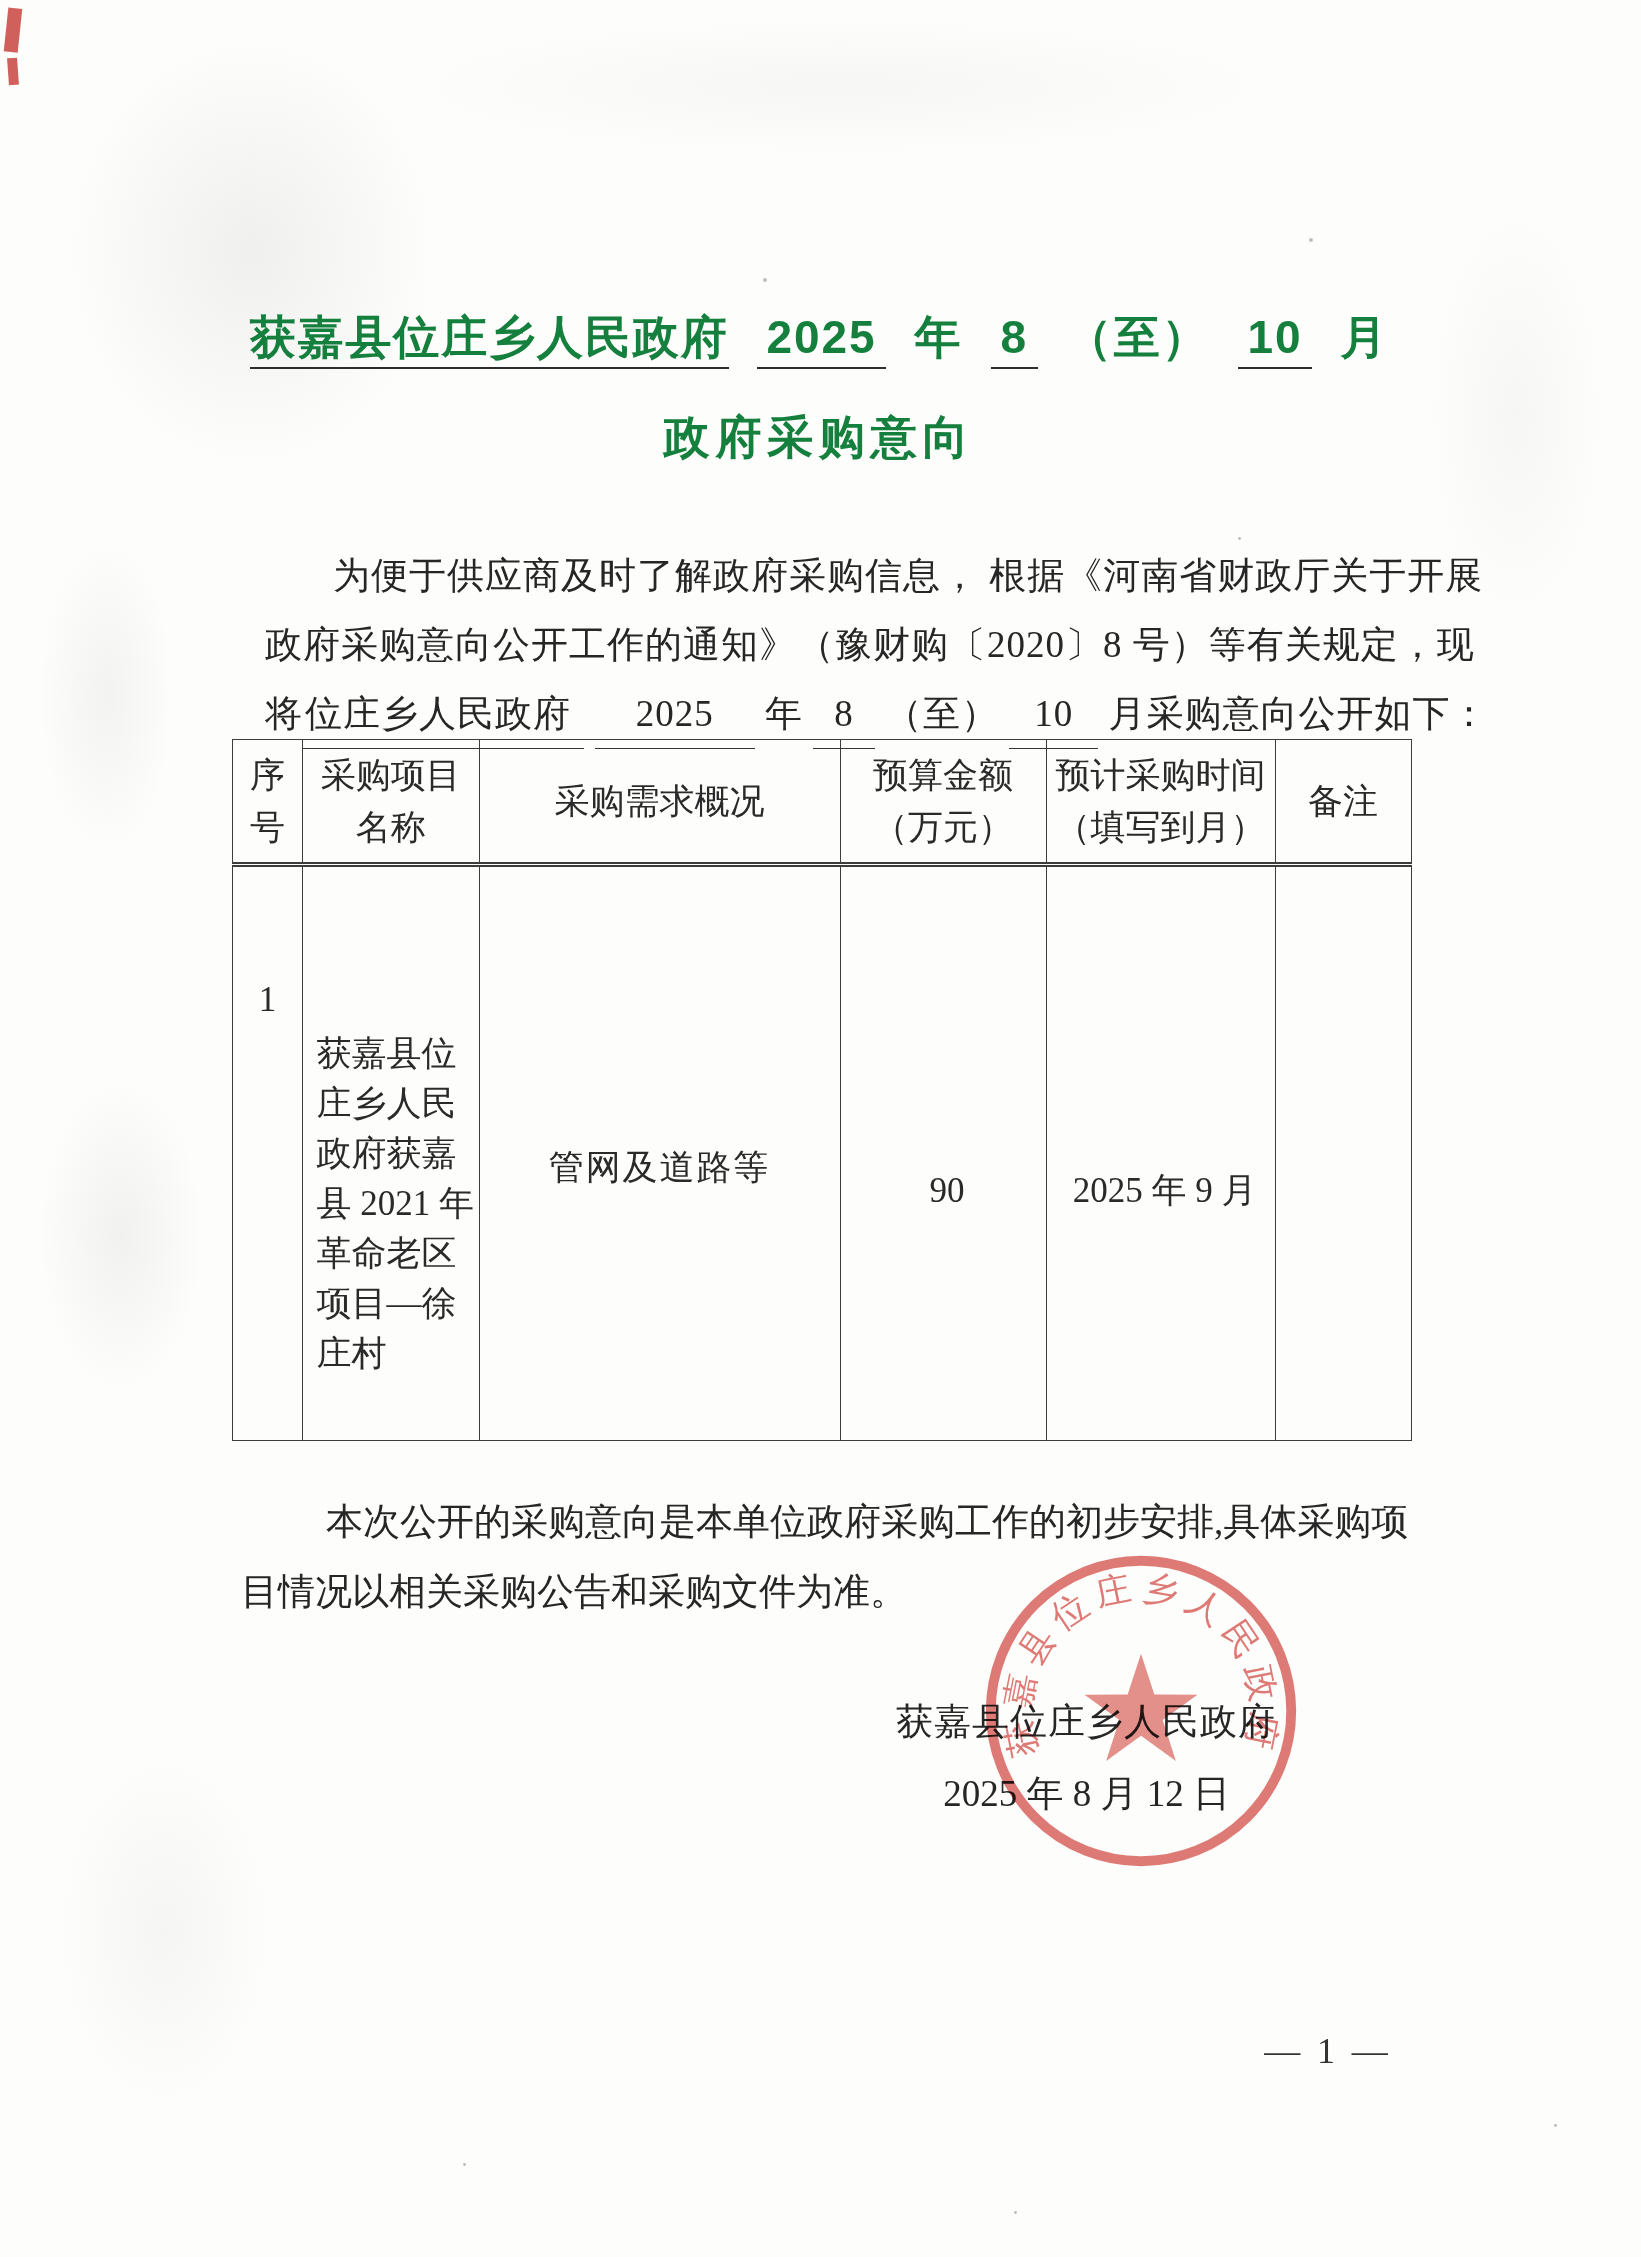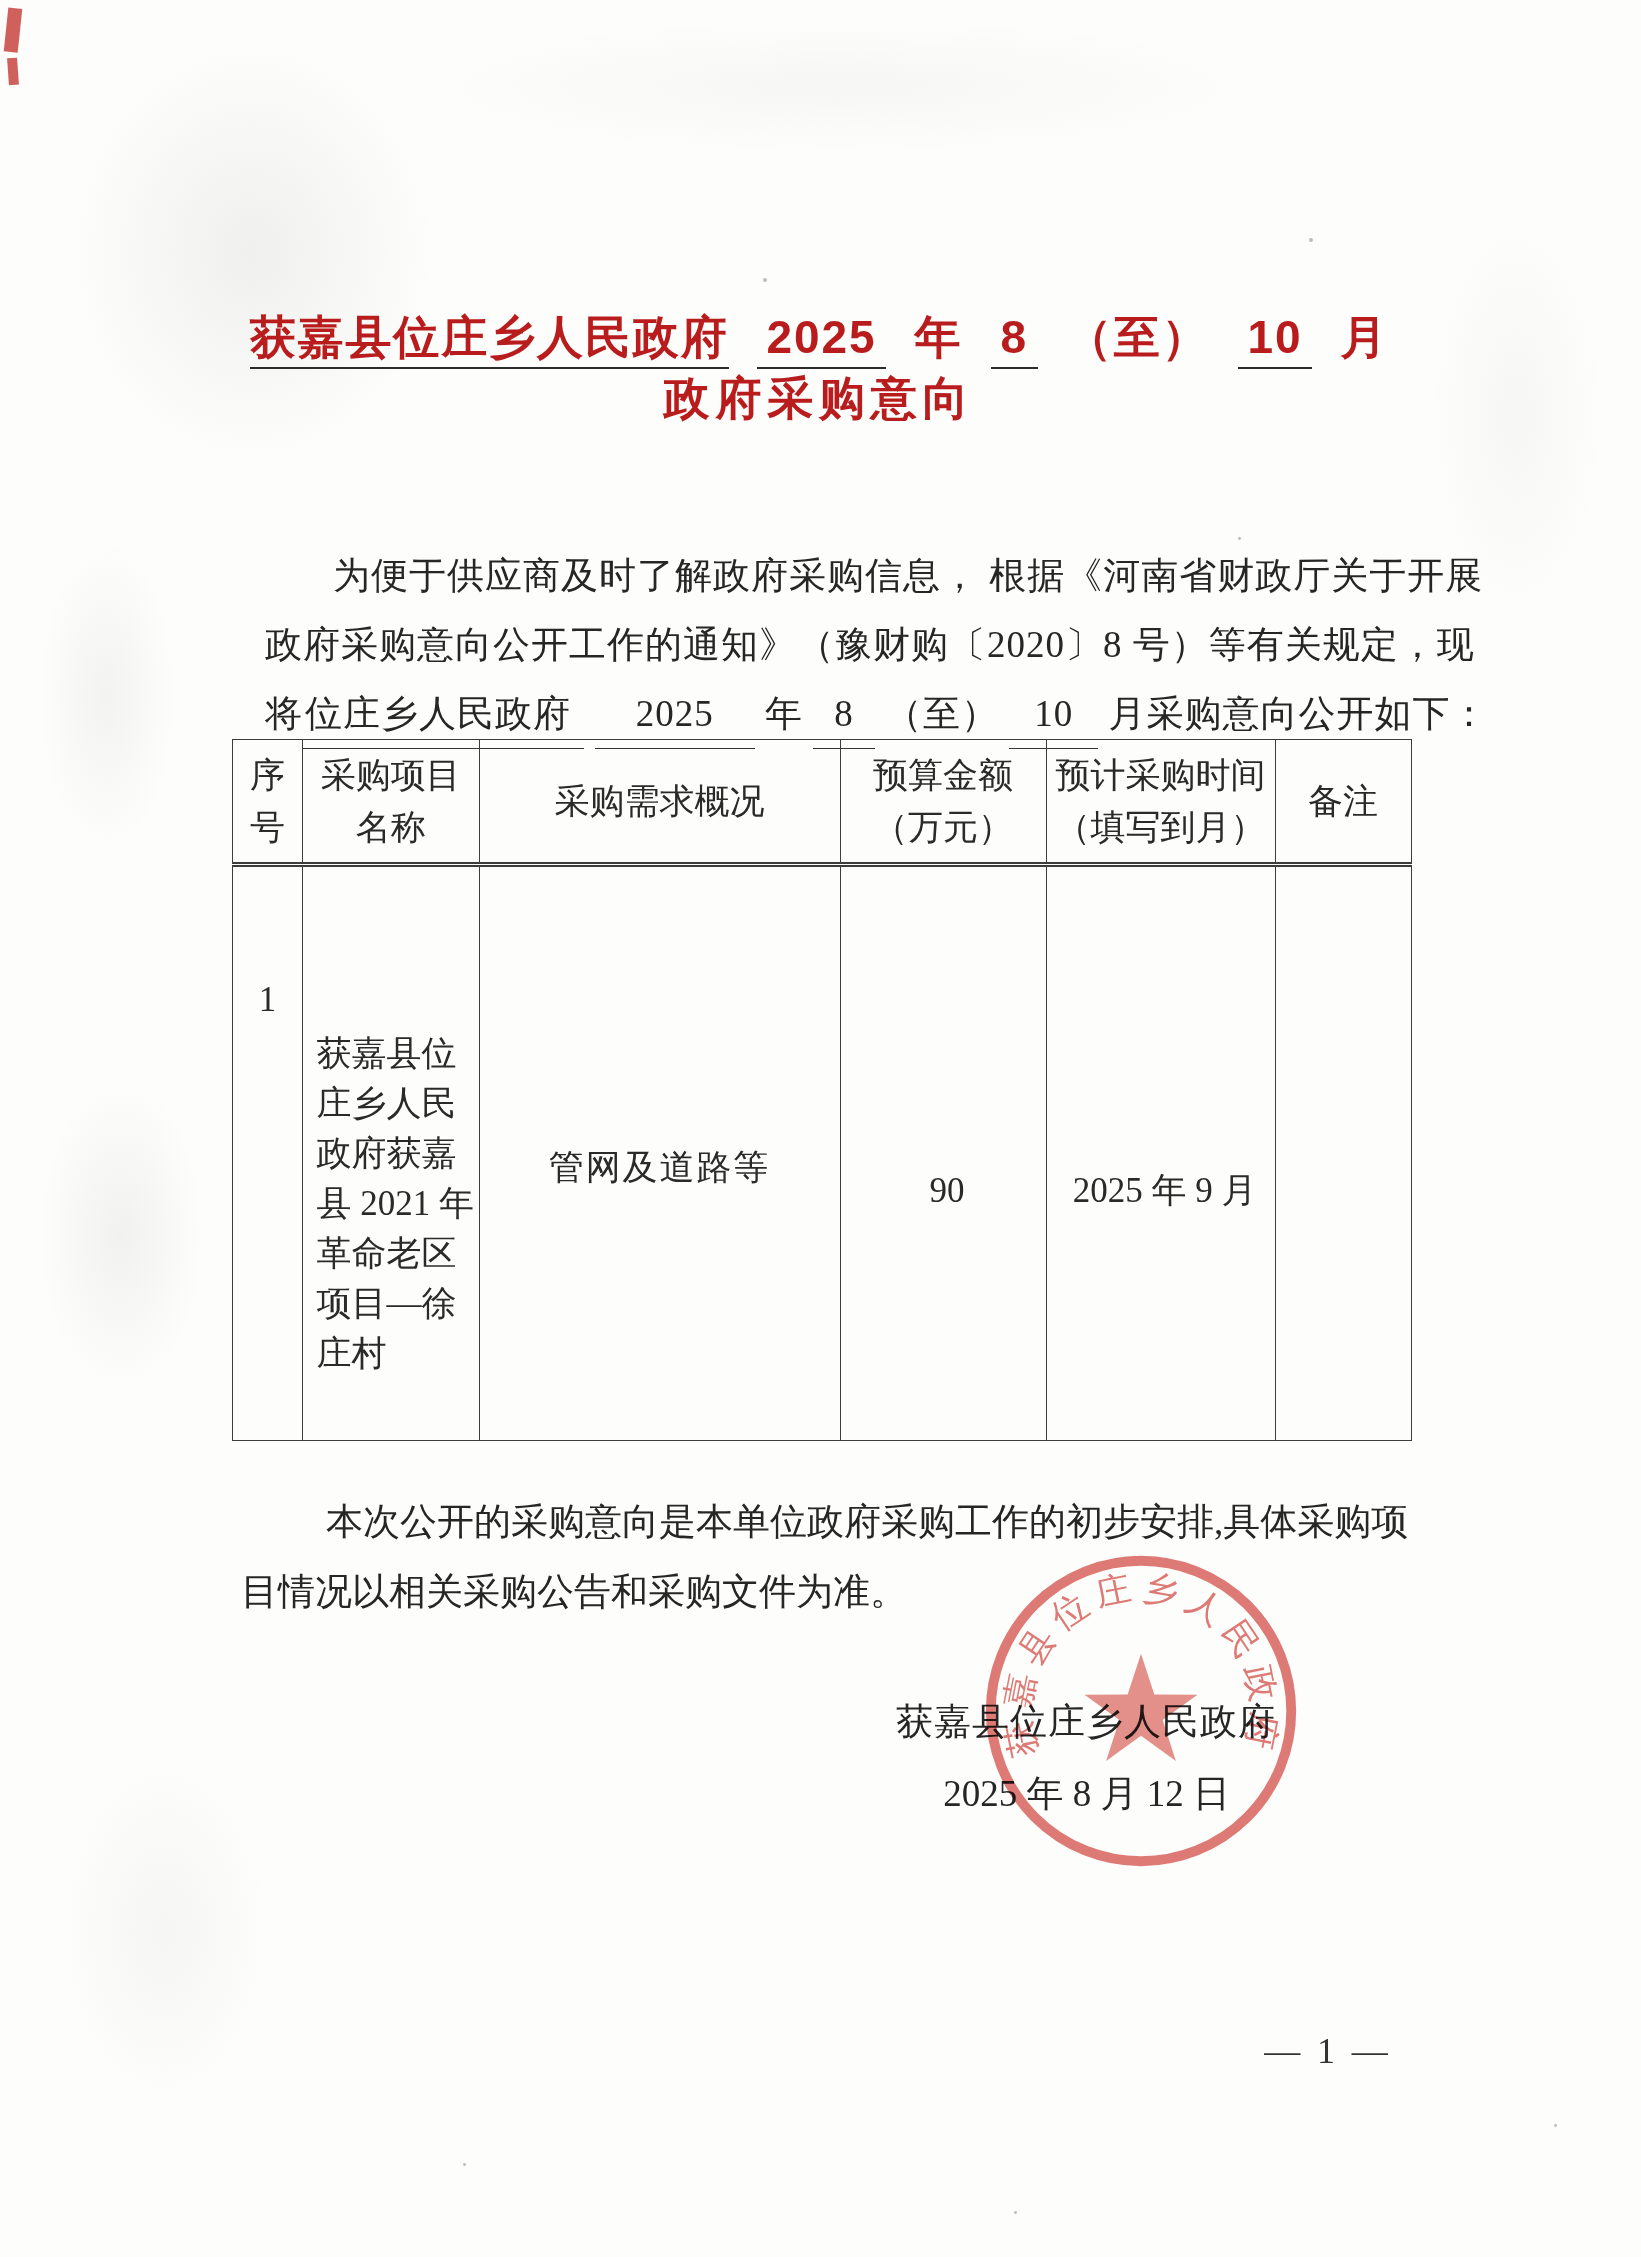--- a/index.html
+++ b/index.html
@@ -8,26 +8,26 @@
     background:#fdfdfb;
     font-family:"Liberation Serif", serif;
     color:#262626;
   }
   
   .blob{position:absolute;pointer-events:none;border-radius:50%;}
   .speck{position:absolute;width:3.9px;height:3.9px;border-radius:50%;background:#8a8a8a;opacity:.55;pointer-events:none;}
   .corner-mark{position:absolute;background:#c7443e;opacity:.85;pointer-events:none;}
   
   .title-block{position:absolute;left:232px;top:307px;width:1174px;text-align:center;
-    font-family:"Liberation Sans", sans-serif;font-weight:bold;color:#b91c1c;}
+    font-family:"Liberation Sans", sans-serif;font-weight:bold;color:#15803d;}
   .title-l1{font-size:46px;line-height:60px;letter-spacing:1.9px;white-space:nowrap;}
   .title-l1 .seg{margin:0 6.8px;display:inline-block;}
   .u{border-bottom:2.9px solid #2c2c2c;}
   .pad-m{padding:0 9.7px;}
-  .title-l2{font-size:46px;line-height:58px;letter-spacing:5.8px;}
+  .title-l2{font-size:46px;line-height:58px;letter-spacing:5.8px;margin-top:39px;}
   
   .intro{position:absolute;left:241px;top:541px;width:1168px;font-size:37px;line-height:69px;letter-spacing:1px;}
   .intro .ln{white-space:nowrap;margin-left:24px;}
   .ln1{text-indent:68px;}
   .blank{border-bottom:1.9px solid #333;display:inline-block;text-align:center;}
   .blank.b-org{padding:0 13.5px 0 1.9px;}
   .blank.b-year{padding:0 41px;}
   .blank.b-m1{padding:0 21px;}
   .blank.b-m2{padding:0 25px;}
   

